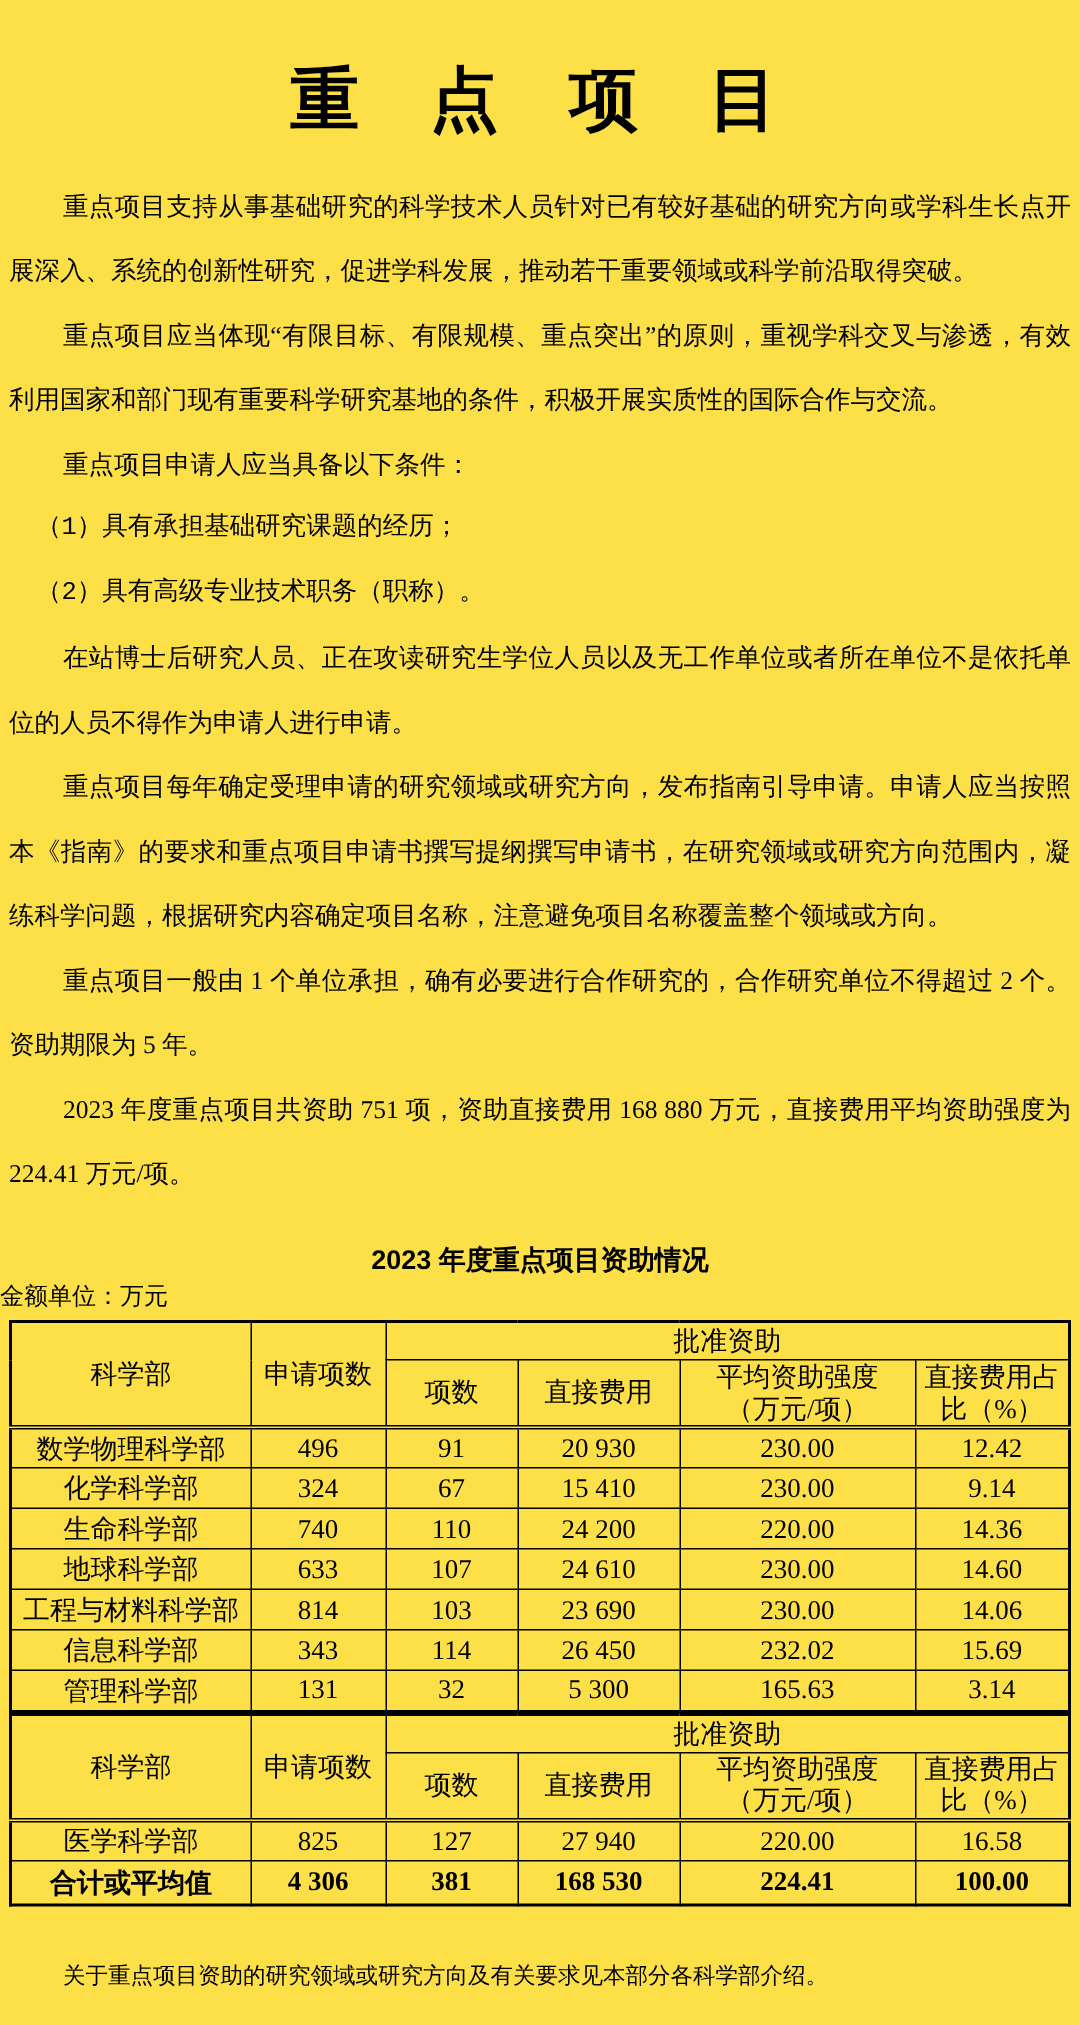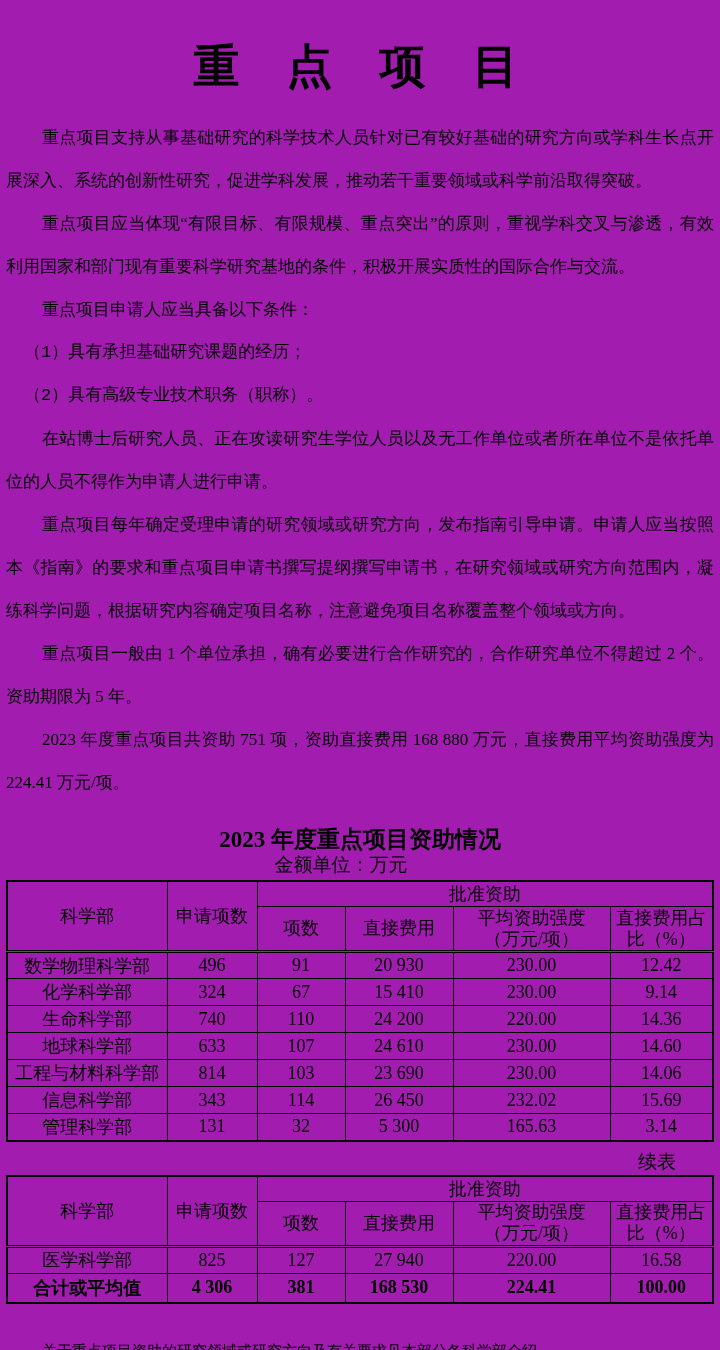--- a/index.html
+++ b/index.html
@@ -1,21 +1,21 @@
 <!DOCTYPE html>
 <html><head>
 <meta charset="utf-8">
 <style>
   * { margin:0; padding:0; box-sizing:border-box; }
   html,body { background:#ffffff; }
   .page {
     position:relative;
     width:720px; height:1350px;
     margin:0 auto;
-    background:#a21caf;
+    background:#fde047;
     color:#000;
     font-family:"Liberation Serif","DejaVu Serif",serif;
     overflow:hidden;
   }
   .doc-title {
     margin-top:42px;
     text-align:center;
     font-size:46px;
     line-height:50px;
     font-weight:900;
@@ -26,29 +26,29 @@
     margin:24px 6px 0 6px;
     font-size:17px;
     line-height:43px;
     text-align:justify;
   }
   .body-text p { text-indent:36px; }
   .body-text p.item { text-indent:18px;font-family:Liberation Mono, monospace; }
   .table-caption {
     margin-top:26px;
     text-align:center;
-    font-family:Liberation Serif, serif;
+    font-family:Liberation Sans, sans-serif;
     font-weight:bold;
-    font-size:23px;
+    font-size:18px;
     line-height:20px;
   }
   .unit-note {
     margin:4px 38px 4px 0;
-    text-align:center;
-    font-size:19px;
+    text-align:left;
+    font-size:16px;
     line-height:22px;
   }
   .continued-label {
     margin:9px 44px 2px 0;
     text-align:right;
     font-size:19px;
     line-height:22px;
   }
   table.grant {
     width:706px;
@@ -181,21 +181,20 @@
         <td>管理科学部</td>
         <td>131</td>
         <td>32</td>
         <td>5 300</td>
         <td>165.63</td>
         <td>3.14</td>
       </tr>
     </tbody>
   </table>
 
-  <div class="continued-label">续表</div>
 
   <table class="grant">
     <colgroup>
       <col style="width:160px">
         <col style="width:90px">
         <col style="width:88px">
       <col style="width:108px">
         <col style="width:157px">
         <col style="width:103px">
     </colgroup>

